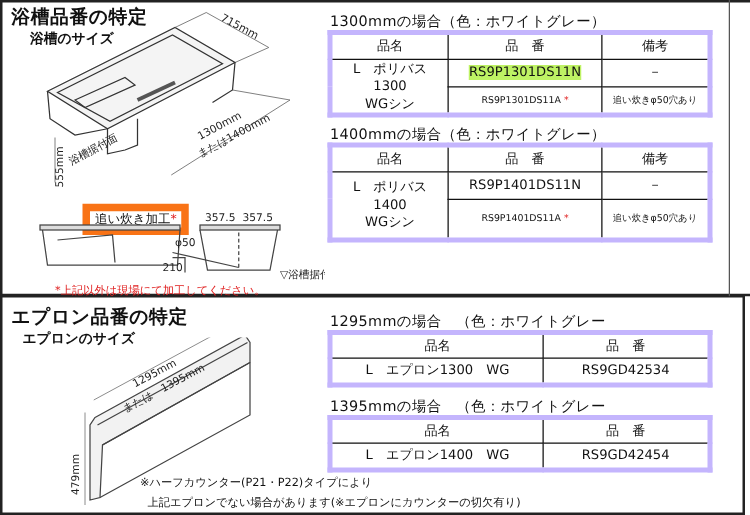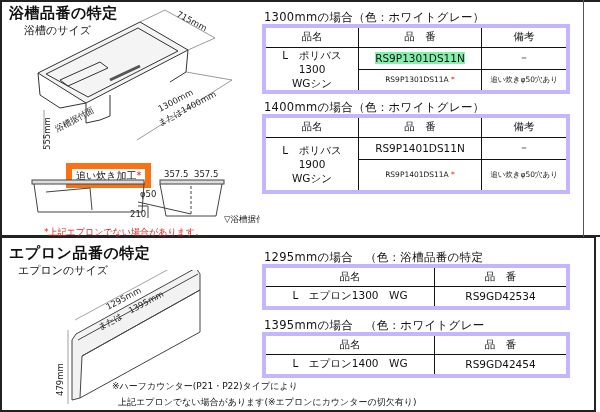--- a/index.html
+++ b/index.html
@@ -1,26 +1,26 @@
 <!DOCTYPE html>
 <html><head>
 <meta charset="utf-8">
 <style>
   html,body{margin:0;padding:0;background:#fff;}
   body{width:600px;height:412px;position:relative;overflow:hidden;font-family:"DejaVu Sans",sans-serif;color:#111;}
   .frame{position:absolute;box-sizing:border-box;border:2px solid #222;}
   .abs{position:absolute;}
   .h1{font-size:15px;font-weight:bold;letter-spacing:0.5px;}
-  .h2{font-size:11px;font-weight:normal;}
+  .h2{font-size:11px;font-weight:bold;}
   .cap{font-size:11.5px;font-family:"DejaVu Sans",sans-serif;letter-spacing:0.3px;}
   table.spec{position:absolute;border-collapse:collapse;border:4px solid #c4b5fd;font-size:10.5px;}
   table.spec td{border:1px solid #111;text-align:center;padding:0;}
   .small{font-size:7.5px;}
   .red{color:#e02020;}
-  .hl{background:#86efac;}
+  .hl{background:#bef264;}
   svg{position:absolute;}
   .dim{font-size:8.5px;fill:#222;}
   .note{font-size:10px;}
 </style>
 </head>
 <body>
 
 <div class="frame" style="left:0;top:0;width:600px;height:237px;border-right:none;"></div>
 <div class="frame" style="left:0;top:236px;width:596px;height:176px;"></div>
 <div class="abs" style="left:583px;top:0;width:1px;height:237px;background:#555;"></div>
@@ -65,21 +65,21 @@
     <path d="M118 32 L171 44"></path>
     <path d="M118 36 L128 36 L128 48"></path>
   </g>
   <text class="dim" x="120" y="27">φ50</text>
   <text class="dim" x="110" y="47">210</text>
   <text class="dim" x="144" y="7">357.5</text>
   <text class="dim" x="174" y="7">357.5</text>
   <text class="dim" x="204" y="52">▽浴槽据付面</text>
 </svg>
 
-<div class="abs red" style="left:44px;top:226px;font-size:9px;">*上記エプロンでない場合があります。</div>
+<div class="abs red" style="left:44px;top:226px;font-size:9px;">*上記以外は現場にて加工してください。</div>
 
 <div class="abs cap" style="left:264px;top:10px;">1300mmの場合（色：ホワイトグレー）</div>
 <table class="spec" style="left:262px;top:24px;width:308px;">
   <tbody>
       <tr style="height:21px;">
     <td style="width:92px;">品名</td>
     <td style="width:122px;">品　番</td>
     <td>備考</td>
   </tr>
   <tr style="height:22px;">
@@ -102,21 +102,21 @@
 <table class="spec" style="left:262px;top:114px;width:308px;">
   <tbody>
       <tr style="height:21px;">
     <td style="width:92px;">品名</td>
     <td style="width:122px;">品　番</td>
     <td>備考</td>
   </tr>
   <tr style="height:22px;">
     <td rowspan="2" style="line-height:14px;">
       <div>L　ポリバス</div>
-      <div>1900</div>
+      <div>1400</div>
       <div>WGシン</div>
     </td>
     <td>RS9P1401DS11N</td>
     <td>－</td>
   </tr>
   <tr style="height:33px;">
     <td class="small"><span>RS9P1401DS11A</span> <span class="red">*</span></td>
     <td class="small">追い炊きφ50穴あり</td>
   </tr>
 </tbody>
@@ -134,21 +134,21 @@
   </g>
   <g stroke="#666" stroke-width="0.6" fill="none">
     <path d="M75 50 L193 -14"></path>
     <path d="M68 60 L68 134"></path>
   </g>
   <text class="dim" transform="translate(108,40) rotate(-28)">1295mm</text>
   <text class="dim" transform="translate(100,60) rotate(-28)">または　1395mm</text>
   <text class="dim" transform="translate(63,126) rotate(-90)">479mm</text>
 </svg>
 
-<div class="abs cap" style="left:264px;top:250px;">1295mmの場合　（色：浴槽品番の特定</div>
+<div class="abs cap" style="left:264px;top:250px;">1295mmの場合　（色：ホワイトグレー</div>
 <table class="spec" style="left:262px;top:264px;width:308px;">
   <tbody>
       <tr style="height:20px;">
     <td style="width:168px;">品名</td>
     <td>品　番</td>
   </tr>
   <tr style="height:22px;">
     <td>L　エプロン1300　WG</td>
     <td>RS9GD42534</td>
   </tr>

